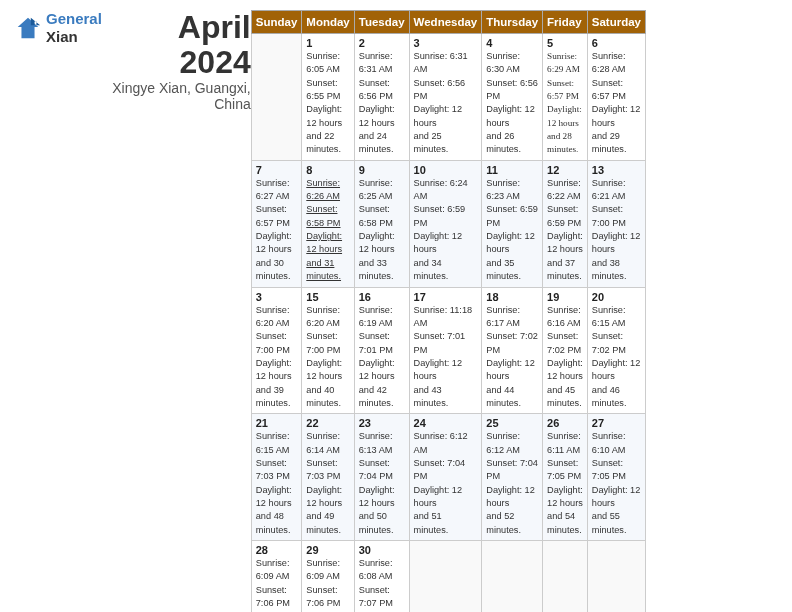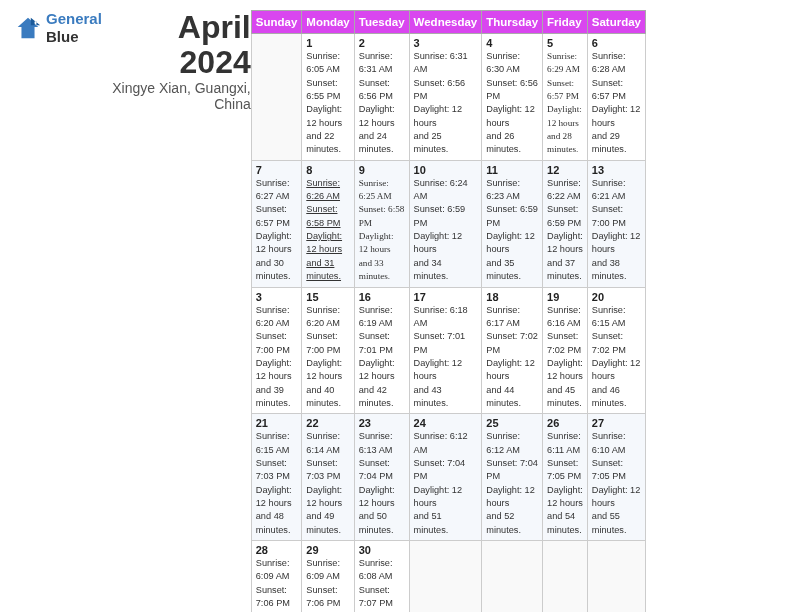--- a/index.html
+++ b/index.html
@@ -53,21 +53,21 @@
     .location {
       font-size: 14px;
       color: #555;
     }
     .calendar-table {
       width: 100%;
       border-collapse: collapse;
       flex: 1;
     }
     .calendar-table th {
-      background-color: #d946ef;
+      background-color: #a16207;
       color: #fff;
       font-size: 11.5px;
       font-weight: bold;
       padding: 5px 4px;
       text-align: left;
       border: 1px solid #aaa;
     }
     .calendar-table td {
       border: 1px solid #ccc;
       vertical-align: top;
@@ -100,21 +100,21 @@
 
 <div class="page">
   <div class="header">
     <div class="logo">
       <svg class="logo-icon" viewBox="0 0 30 30">
         <polygon points="15,4 26,14 22,14 22,26 8,26 8,14 4,14" fill="#3a7bbf"></polygon>
         <polygon points="18,4 28,12 24,12 24,8 22,8 22,12 18,12" fill="#1a5a9a"></polygon>
       </svg>
       <div class="logo-text">
         <div><span>General</span></div>
-        <div>Blue</div>
+        <div>Xian</div>
       </div>
     </div>
     <div class="title-block">
       <div class="month-title">April 2024</div>
       <div class="location">Xingye Xian, Guangxi, China</div>
     </div>
   </div>
 
   <table class="calendar-table">
     <thead>
@@ -184,21 +184,21 @@
           </td>
           <td>
             <span class="day-number">8</span>
             <div class="day-info" style="white-space: pre-line; text-decoration: underline;">Sunrise: 6:26 AM
 Sunset: 6:58 PM
 Daylight: 12 hours
 and 31 minutes.</div>
           </td>
           <td>
             <span class="day-number">9</span>
-            <div class="day-info" style="white-space: pre-line; font-family: Liberation Serif, serif;">Sunrise: 6:25 AM
+            <div class="day-info" style="white-space: pre-line;">Sunrise: 6:25 AM
 Sunset: 6:58 PM
 Daylight: 12 hours
 and 33 minutes.</div>
           </td>
           <td>
             <span class="day-number">10</span>
             <div class="day-info" style="white-space: pre-line;">Sunrise: 6:24 AM
 Sunset: 6:59 PM
 Daylight: 12 hours
 and 34 minutes.</div>
@@ -242,21 +242,21 @@
           </td>
           <td>
             <span class="day-number">16</span>
             <div class="day-info" style="white-space: pre-line;">Sunrise: 6:19 AM
 Sunset: 7:01 PM
 Daylight: 12 hours
 and 42 minutes.</div>
           </td>
           <td>
             <span class="day-number">17</span>
-            <div class="day-info" style="white-space: pre-line;">Sunrise: 6:18 AM
+            <div class="day-info" style="white-space: pre-line;">Sunrise: 11:18 AM
 Sunset: 7:01 PM
 Daylight: 12 hours
 and 43 minutes.</div>
           </td>
           <td>
             <span class="day-number">18</span>
             <div class="day-info" style="white-space: pre-line;">Sunrise: 6:17 AM
 Sunset: 7:02 PM
 Daylight: 12 hours
 and 44 minutes.</div>

